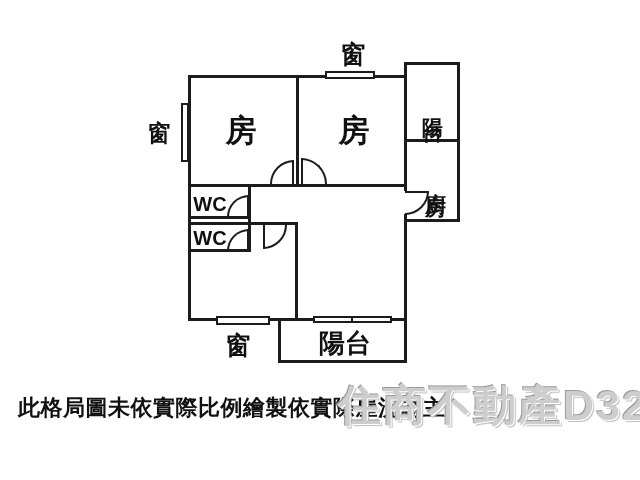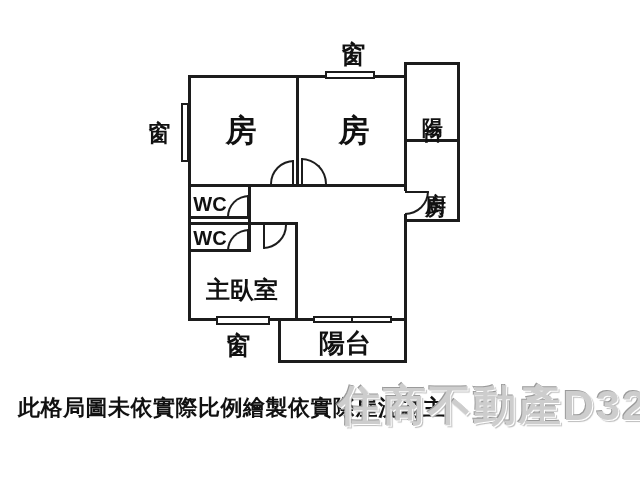--- a/index.html
+++ b/index.html
@@ -71,21 +71,20 @@
   <div class="door tl" style="left:227px;top:229px;width:22px;height:22px;"></div>
   <div class="door br" style="left:263px;top:225px;width:24px;height:24px;"></div>
   <div class="door br-h" style="left:405px;top:191px;width:24px;height:24px;"></div>
 
   <div class="lbl" style="left:241px;top:130px;font-size:31px;">房</div>
   <div class="lbl" style="left:354px;top:130px;font-size:31px;">房</div>
   <div class="lbl lbl-v" style="left:433px;top:105px;font-size:21px;">陽台</div>
   <div class="lbl lbl-v" style="left:436px;top:178px;font-size:21px;">廚房</div>
   <div class="lbl" style="left:210px;top:204px;font-size:20px;">WC</div>
   <div class="lbl" style="left:210px;top:238px;font-size:20px;">WC</div>
-  <div class="lbl" style="left:242px;top:290px;font-size:24px;">主臥室</div>
   <div class="lbl" style="left:345px;top:343px;font-size:26px;">陽台</div>
 
   <div class="lbl" style="left:159px;top:133px;font-size:23px;">窗</div>
   <div class="lbl" style="left:353px;top:54px;font-size:25px;">窗</div>
   <div class="lbl" style="left:238px;top:345px;font-size:25px;">窗</div>
 
   <div class="disclaimer">此格局圖未依實際比例繪製依實際屋況為主</div>
   <div class="watermark">住商不動產D328</div>
 
 </div>

